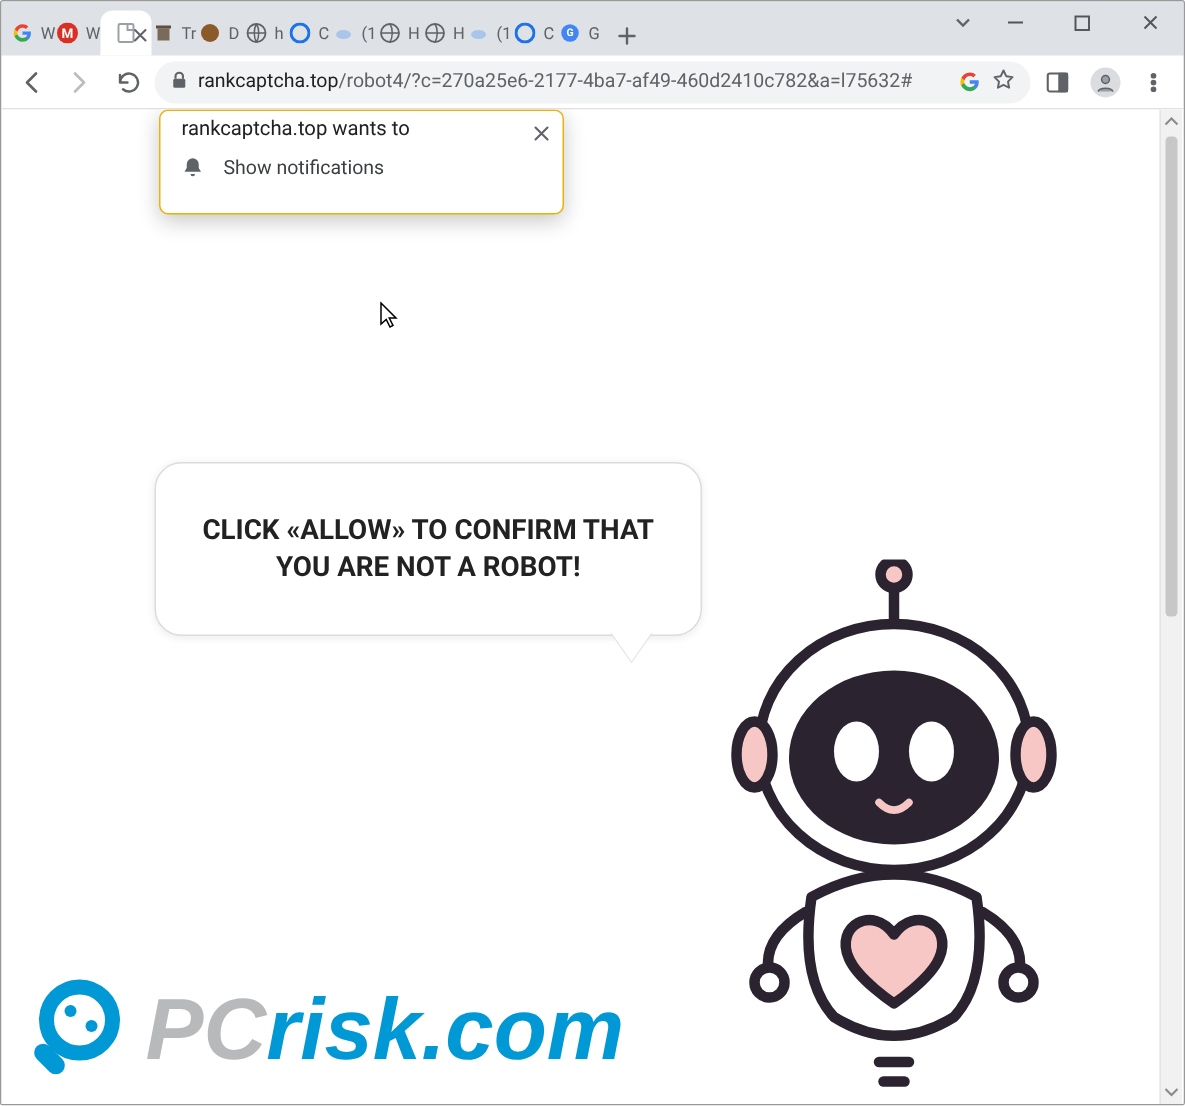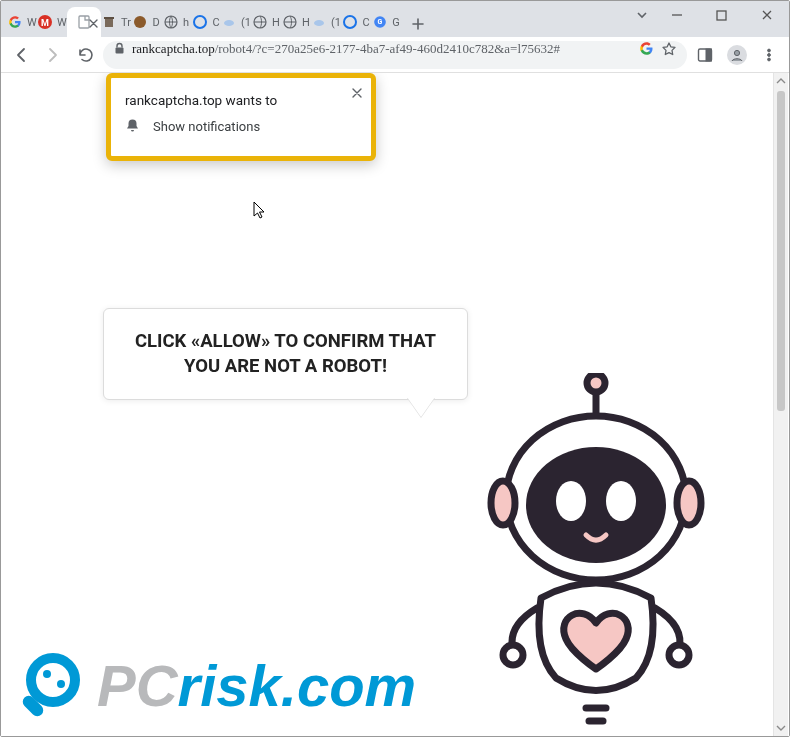--- a/index.html
+++ b/index.html
@@ -49,66 +49,65 @@
     gap:4px;
     padding:0 6px;
   }
   .tb-btn { width:28px;height:28px;border-radius:50%;display:flex;align-items:center;justify-content:center;cursor:pointer;}
   .tb-btn svg{stroke:#5f6368;fill:none;}
   .tb-btn.disabled svg{stroke:#bdbdbd;}
   .omnibox {
     flex:1; height:28px;
     background:#f1f3f4;
     border-radius:14px;
-    display:flex; align-items:flex-start;
+    display:flex; align-items:center;
     padding:0 10px;
     gap:6px;
     min-width:0;
-    font-family:Liberation Serif, serif;
   }
   .omni-g { width:16px;height:16px;}
   .omni-lock svg{fill:#5f6368;}
   .omni-text { font-size:13px; color:#5f6368; white-space:nowrap; overflow:hidden; flex:1;}
   .omni-text .domain{ color:#202124;}
   .tb-right { display:flex; align-items:center; gap:4px;}
   .avatar { width:20px;height:20px;border-radius:50%;background:#dadce0;display:flex;align-items:center;justify-content:center;}
   
   .viewport { position:relative; width:100%; height:calc(100% - 36px - 36px); background:#fff; overflow:hidden;}
   
   .perm {
     position:absolute; left:105px; top:0;
     width:270px;
     background:#fff;
-    border:5px solid #eab308;
+    border:1px solid #eab308;
     border-radius:6px;
     box-shadow: 0 4px 14px rgba(0,0,0,.22);
-    padding:14px 14px 10px;
+    padding:4px 14px 10px;
     z-index:50;
   }
   .perm-title { font-size:13.5px; color:#202124; margin-bottom:10px;}
   .perm-row { display:flex; align-items:center; gap:12px; margin-bottom:12px;}
   .perm-row .bell{width:16px;height:16px;}
   .perm-row span { font-size:13px; color:#3c4043;}
   .perm-btns { display:flex; justify-content:flex-end; gap:10px;}
   .perm-btn {
     border:1px solid #dadce0; background:#fff; color:#1a73e8;
     font-size:13px; padding:5px 14px; border-radius:4px; cursor:pointer;
   }
   .perm-close{ position:absolute; right:8px; top:6px; cursor:pointer;}
   
   .cursor { position:absolute; left:252px; top:128px; z-index:60;}
   
   .bubble {
     position:absolute; left:102px; top:235px;
     width:365px;
     background:#fff;
     border:1px solid #dcdcdc;
-    border-radius:6px;
+    border-radius:18px;
     box-shadow: 0 1px 6px rgba(0,0,0,.08);
-    padding:20px 18px;
+    padding:32px 18px;
     text-align:center;
   }
   .bubble-text{ font-size:18.5px; font-weight:700; color:#222; line-height:1.35;}
   .bubble-tail {
     position:absolute; right:32px; bottom:-18px;
     width:0;height:0;
     border-left:14px solid transparent;
     border-right:14px solid transparent;
     border-top:20px solid #fff;
     filter: drop-shadow(0 1px 0 #dcdcdc);

